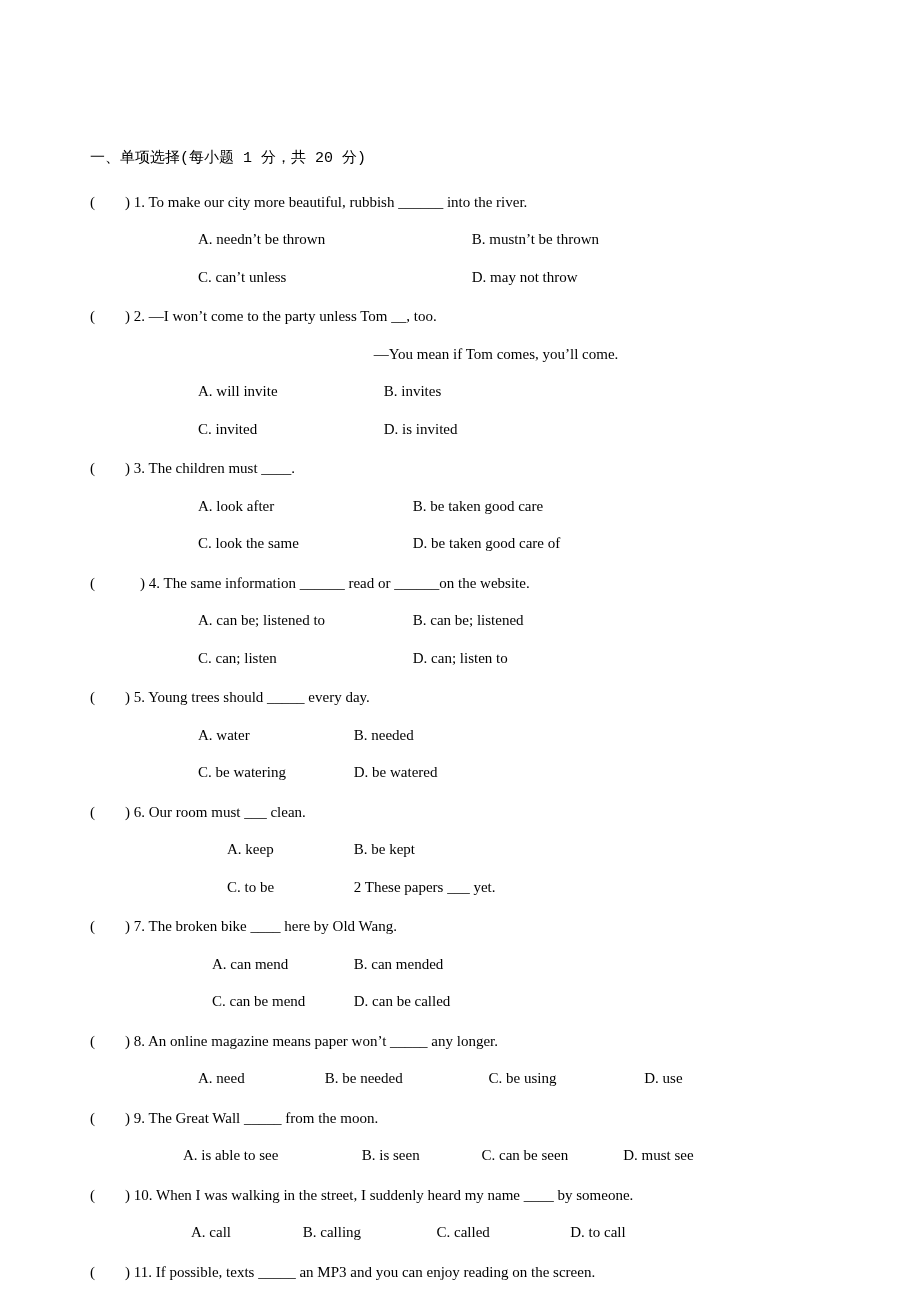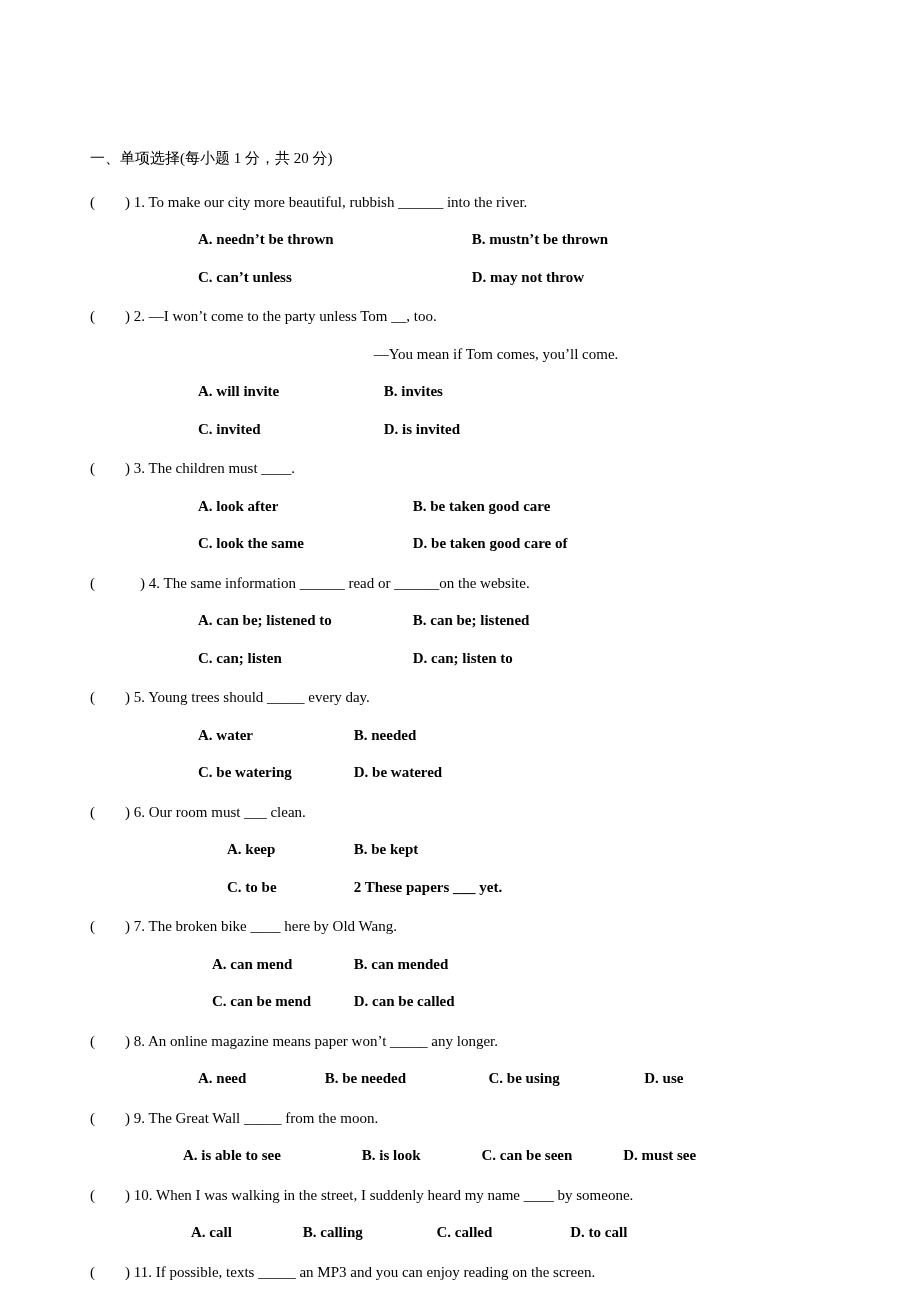--- a/index.html
+++ b/index.html
@@ -10,29 +10,29 @@
       font-size: 15px;
       color: #000;
       background: #fff;
       line-height: 2.5;
     }
     .page {
       padding: 140px 90px 0 90px;
     }
     .section-title {
       margin-bottom: 6px;
+      font-family: Liberation Mono, monospace;
     }
     .question {
       margin-bottom: 2px;
     }
     .stem-row {
     }
     .option-row {
       padding-left: 108px;
-      font-weight: bold;
     }
     .sub-line {
       padding-left: 72px;
       text-align: center;
     }
     .opt {
       display: inline-block;
     }
   </style>
 </head>
@@ -134,21 +134,21 @@
       <span class="opt" style="width:160px">B. be needed</span>
       <span class="opt" style="width:152px">C. be using</span>
       <span class="opt">D. use</span>
     </div>
   </div>
 
   <div class="question">
     <div class="stem-row">(  ) 9. The Great Wall _____ from the moon.</div>
     <div class="option-row" style="padding-left:93px">
       <span class="opt" style="width:175px">A. is able to see</span>
-      <span class="opt" style="width:116px">B. is look</span>
+      <span class="opt" style="width:116px">B. is seen</span>
       <span class="opt" style="width:138px">C. can be seen</span>
       <span class="opt">D. must see</span>
     </div>
   </div>
 
   <div class="question">
     <div class="stem-row">(  ) 10. When I was walking in the street, I suddenly heard my name ____ by someone.</div>
     <div class="option-row" style="padding-left:101px">
       <span class="opt" style="width:108px">A. call</span>
       <span class="opt" style="width:130px">B. calling</span>

